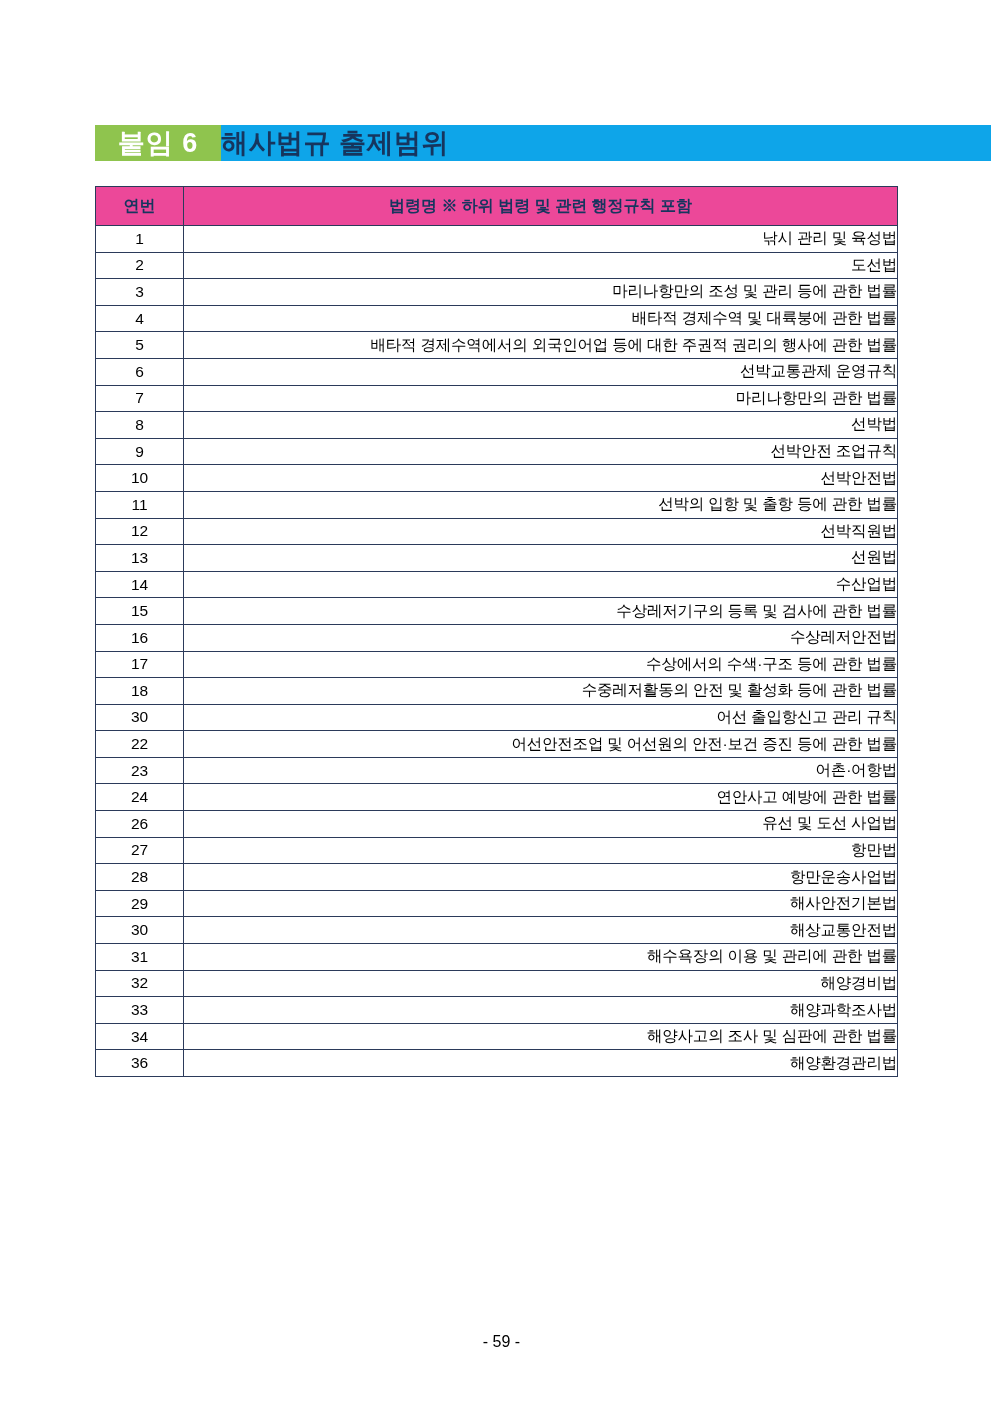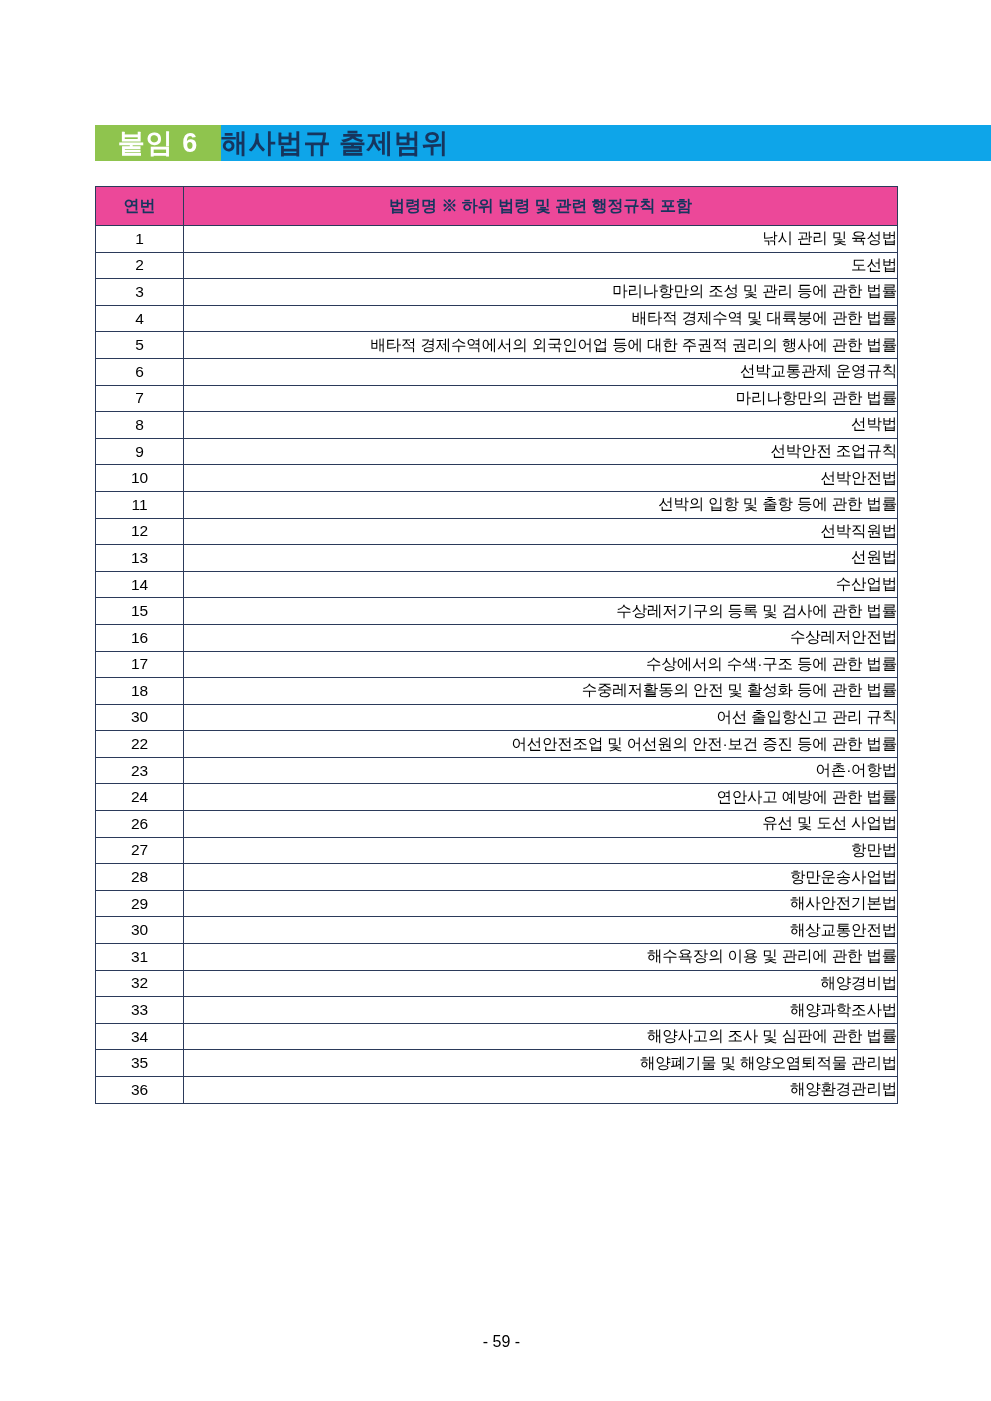--- a/index.html
+++ b/index.html
@@ -237,24 +237,20 @@
         </tr>
         <tr>
           <td class="no">33</td>
           <td class="name">해양과학조사법</td>
         </tr>
         <tr>
           <td class="no">34</td>
           <td class="name">해양사고의 조사 및 심판에 관한 법률</td>
         </tr>
         <tr>
-          <td class="no">35</td>
-          <td class="name">해양폐기물 및 해양오염퇴적물 관리법</td>
-        </tr>
-        <tr>
           <td class="no">36</td>
           <td class="name">해양환경관리법</td>
         </tr>
       </tbody>
   </table>
 
   <div class="page-number">- 59 -</div>
 
 </div>
 

